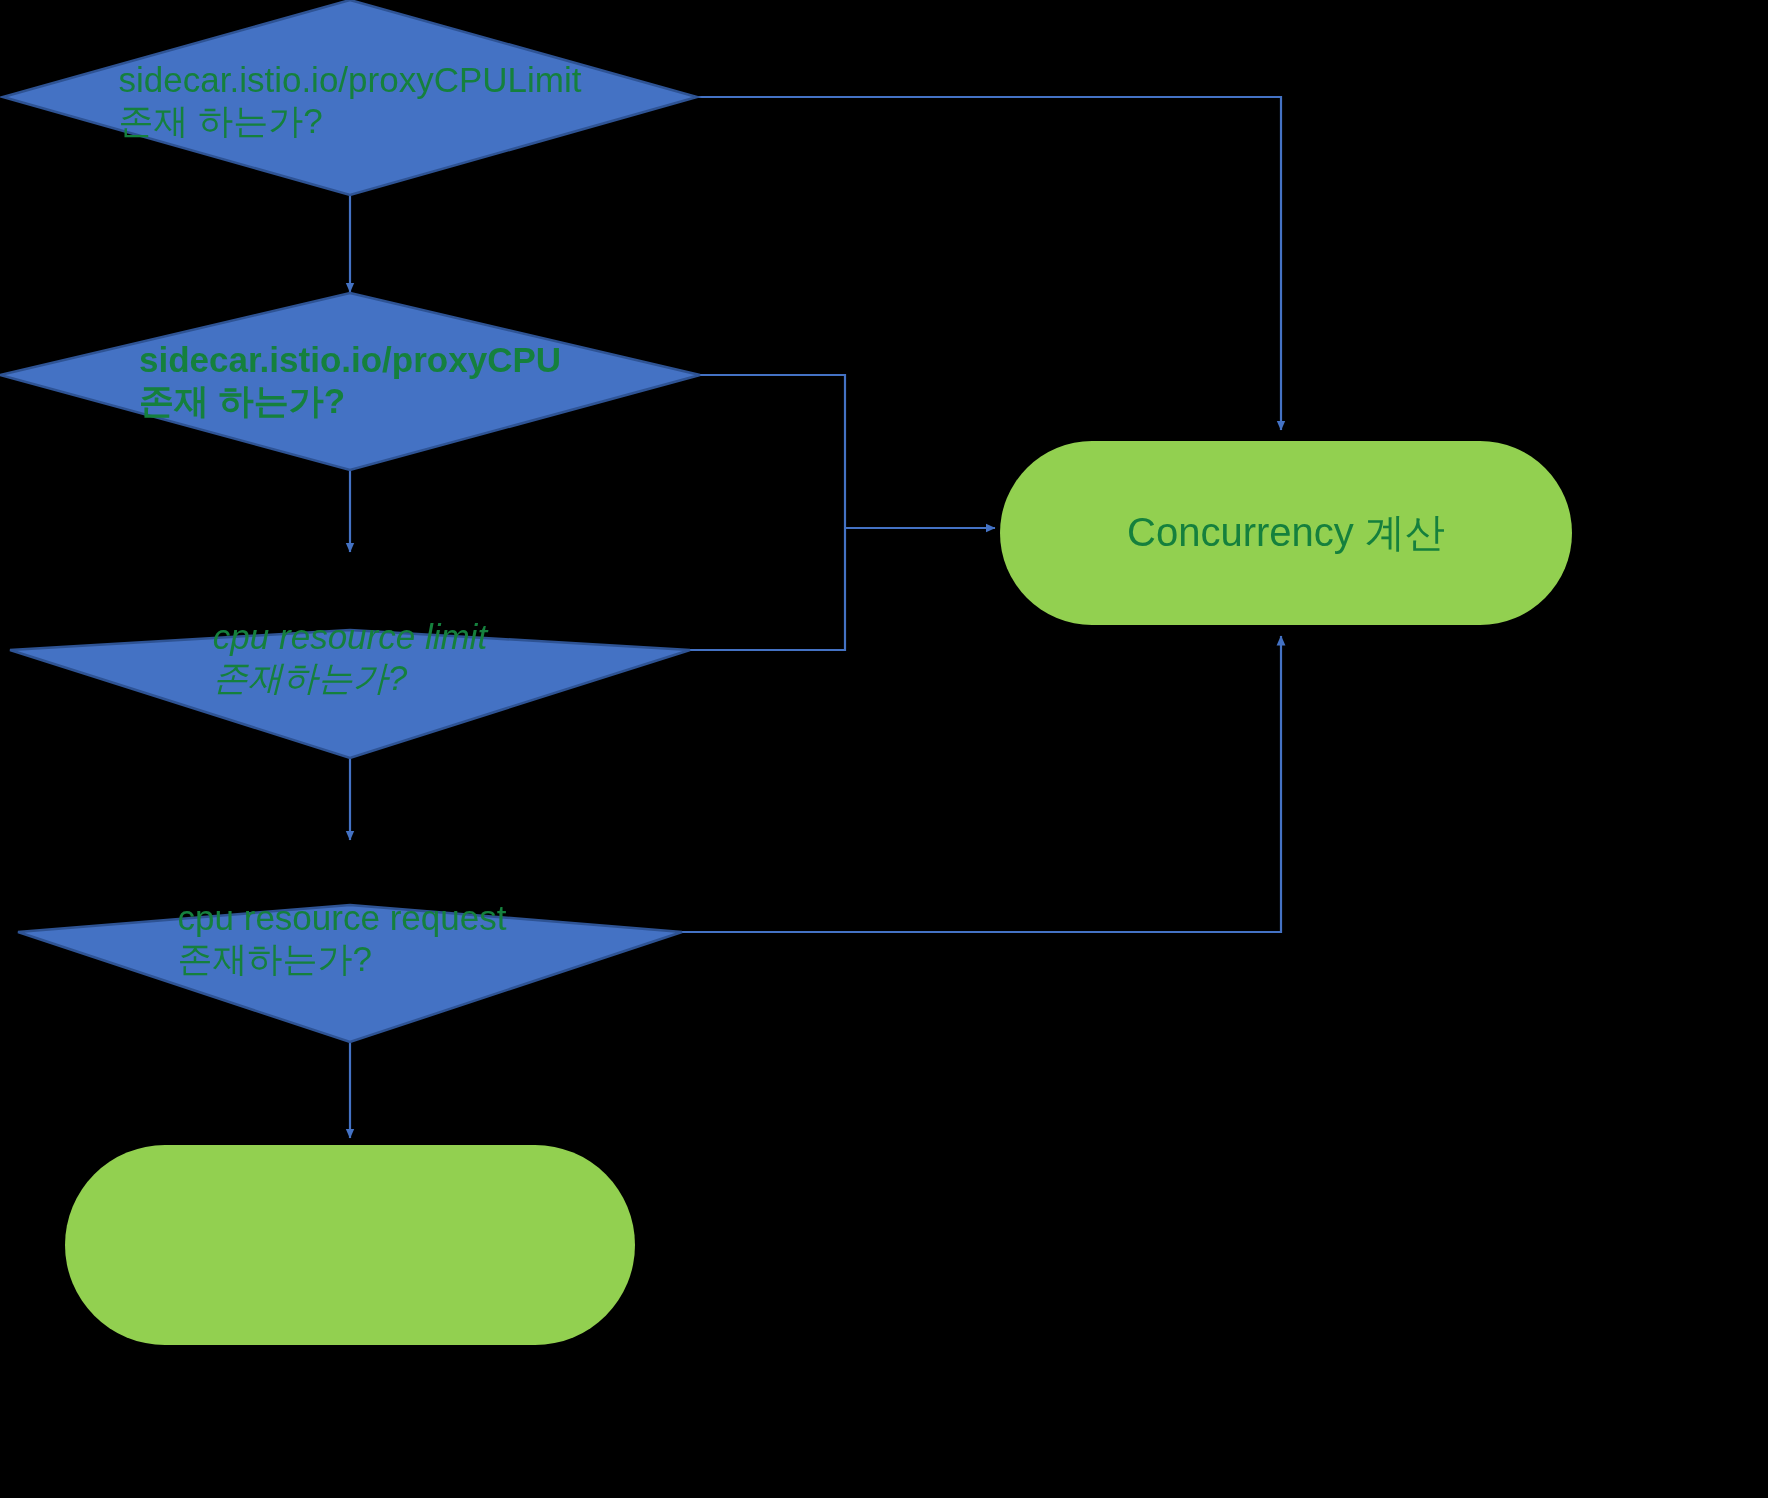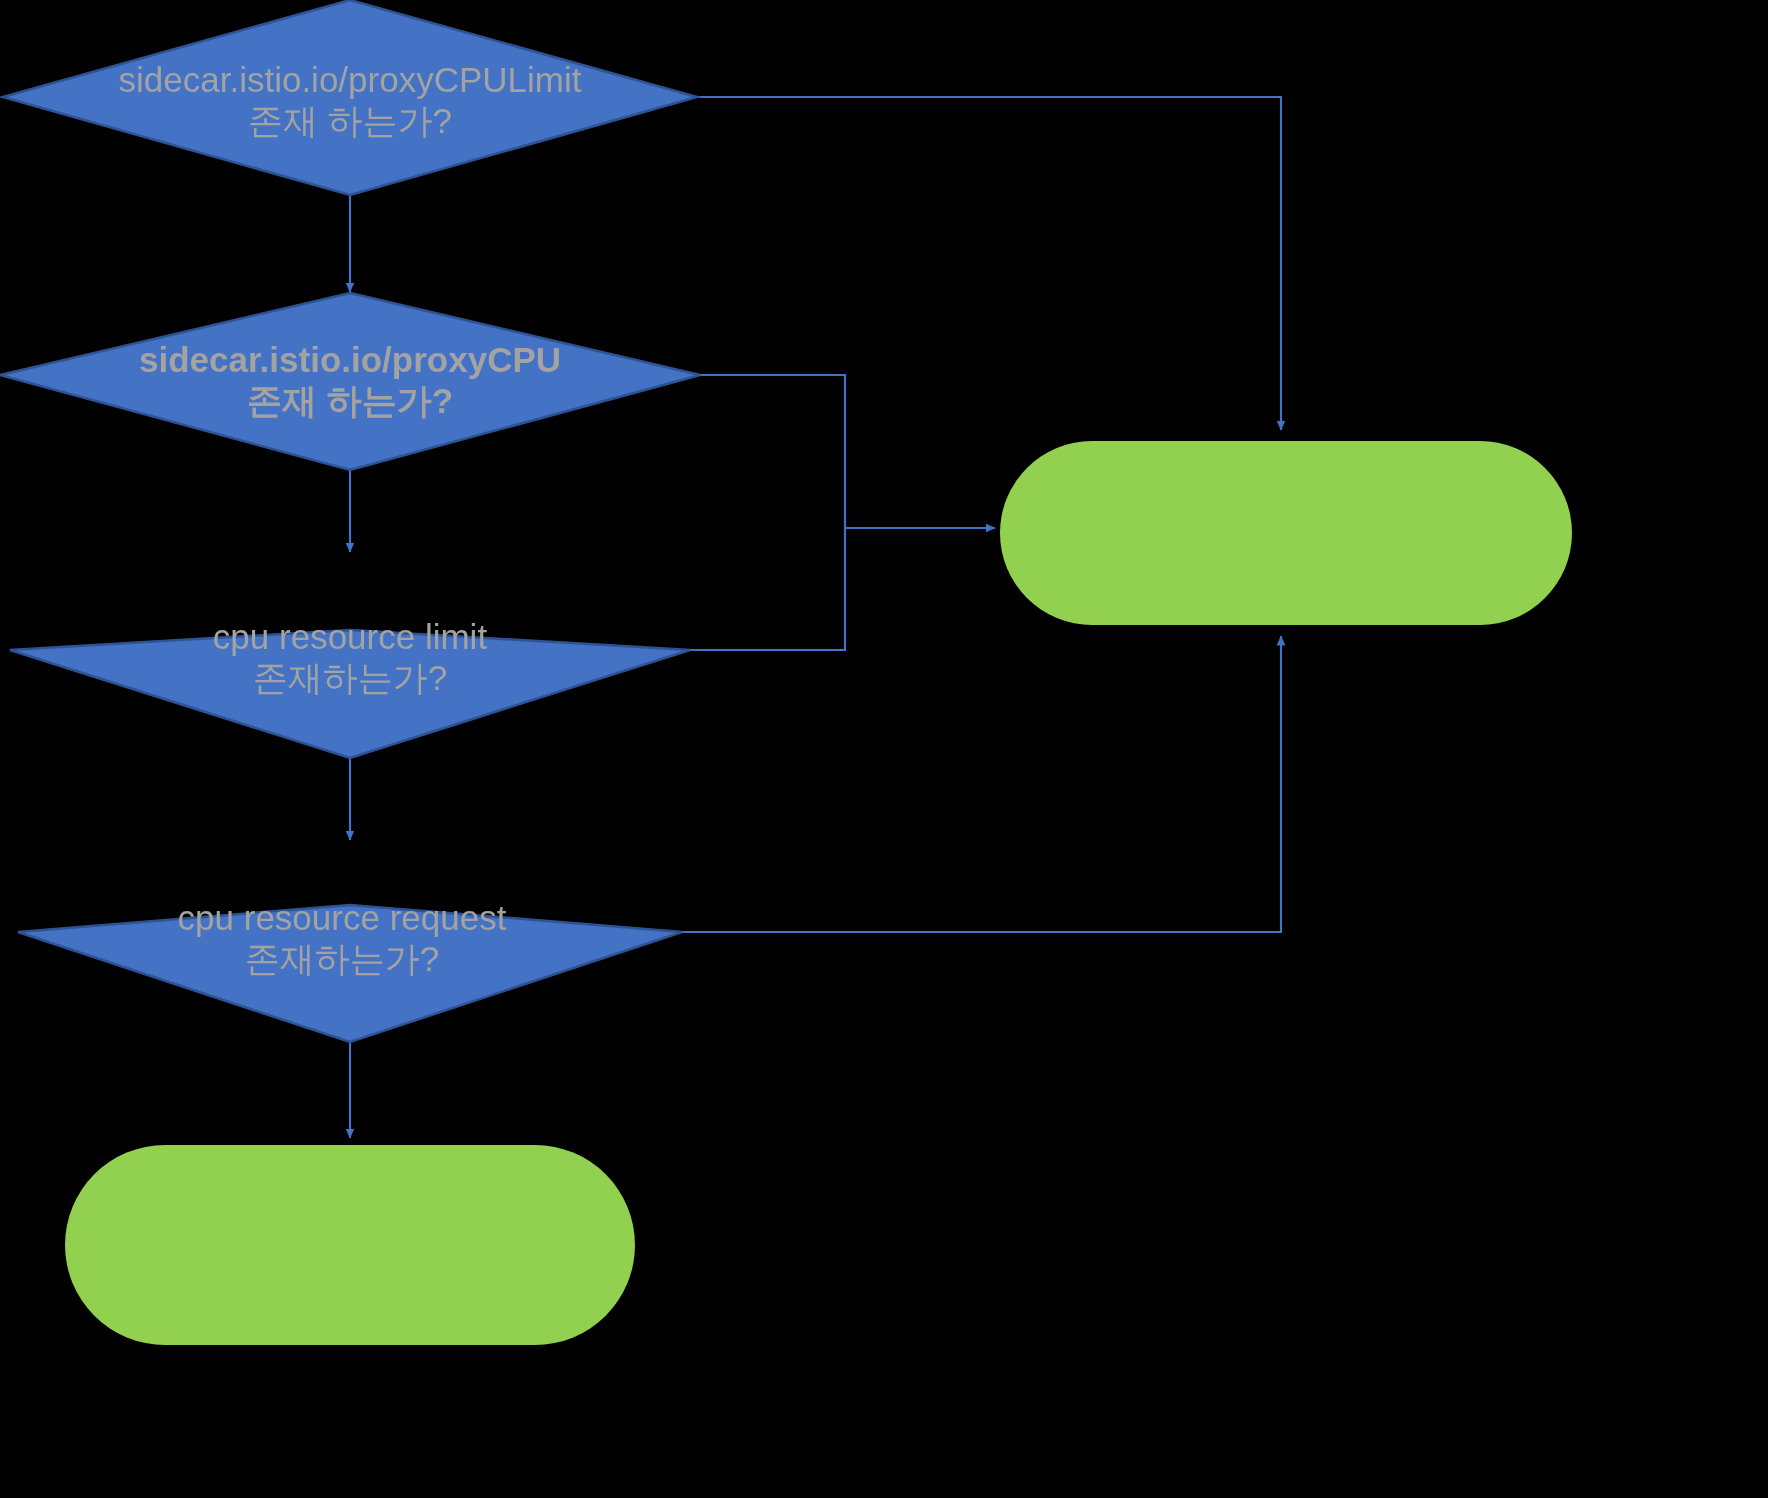--- a/index.html
+++ b/index.html
@@ -23,22 +23,21 @@
     left: 0;
     top: 0;
     width: 1768px;
     height: 1498px;
   }
   .node-label {
     position: absolute;
     display: flex;
     align-items: center;
     justify-content: center;
-    text-align: center;
-    color: #a3a3a3;
+    color: #15803d;
     pointer-events: none;
     line-height: 1.18;
     white-space: pre-line;
   }
   .decision-label {
     font-size: 35px;
   }
   .terminal-label {
     font-size: 40px;
   }
@@ -87,21 +86,22 @@
 
     <rect x="65" y="1145" width="570" height="200" rx="100" ry="100" fill="#92D050"></rect>
   </svg>
 
   <div class="node-label decision-label" style="left:60px; top:60px; width:580px; height:80px;">sidecar.istio.io/proxyCPULimit
 존재 하는가?</div>
 
   <div class="node-label decision-label" style="left:60px; top:340px; width:580px; height:80px;font-weight:bold;">sidecar.istio.io/proxyCPU
 존재 하는가?</div>
 
-  <div class="node-label decision-label" style="left:60px; top:617px; width:580px; height:80px;">cpu resource  limit
+  <div class="node-label decision-label" style="left:60px; top:617px; width:580px; height:80px;font-style:italic;">cpu resource  limit
 존재하는가?</div>
 
   <div class="node-label decision-label" style="left:52px; top:898px; width:580px; height:80px;">cpu resource  request
 존재하는가?</div>
 
+  <div class="node-label terminal-label" style="left:1000px; top:493px; width:572px; height:80px;">Concurrency 계산</div>
 
 
 </div>
 
 </body></html>

